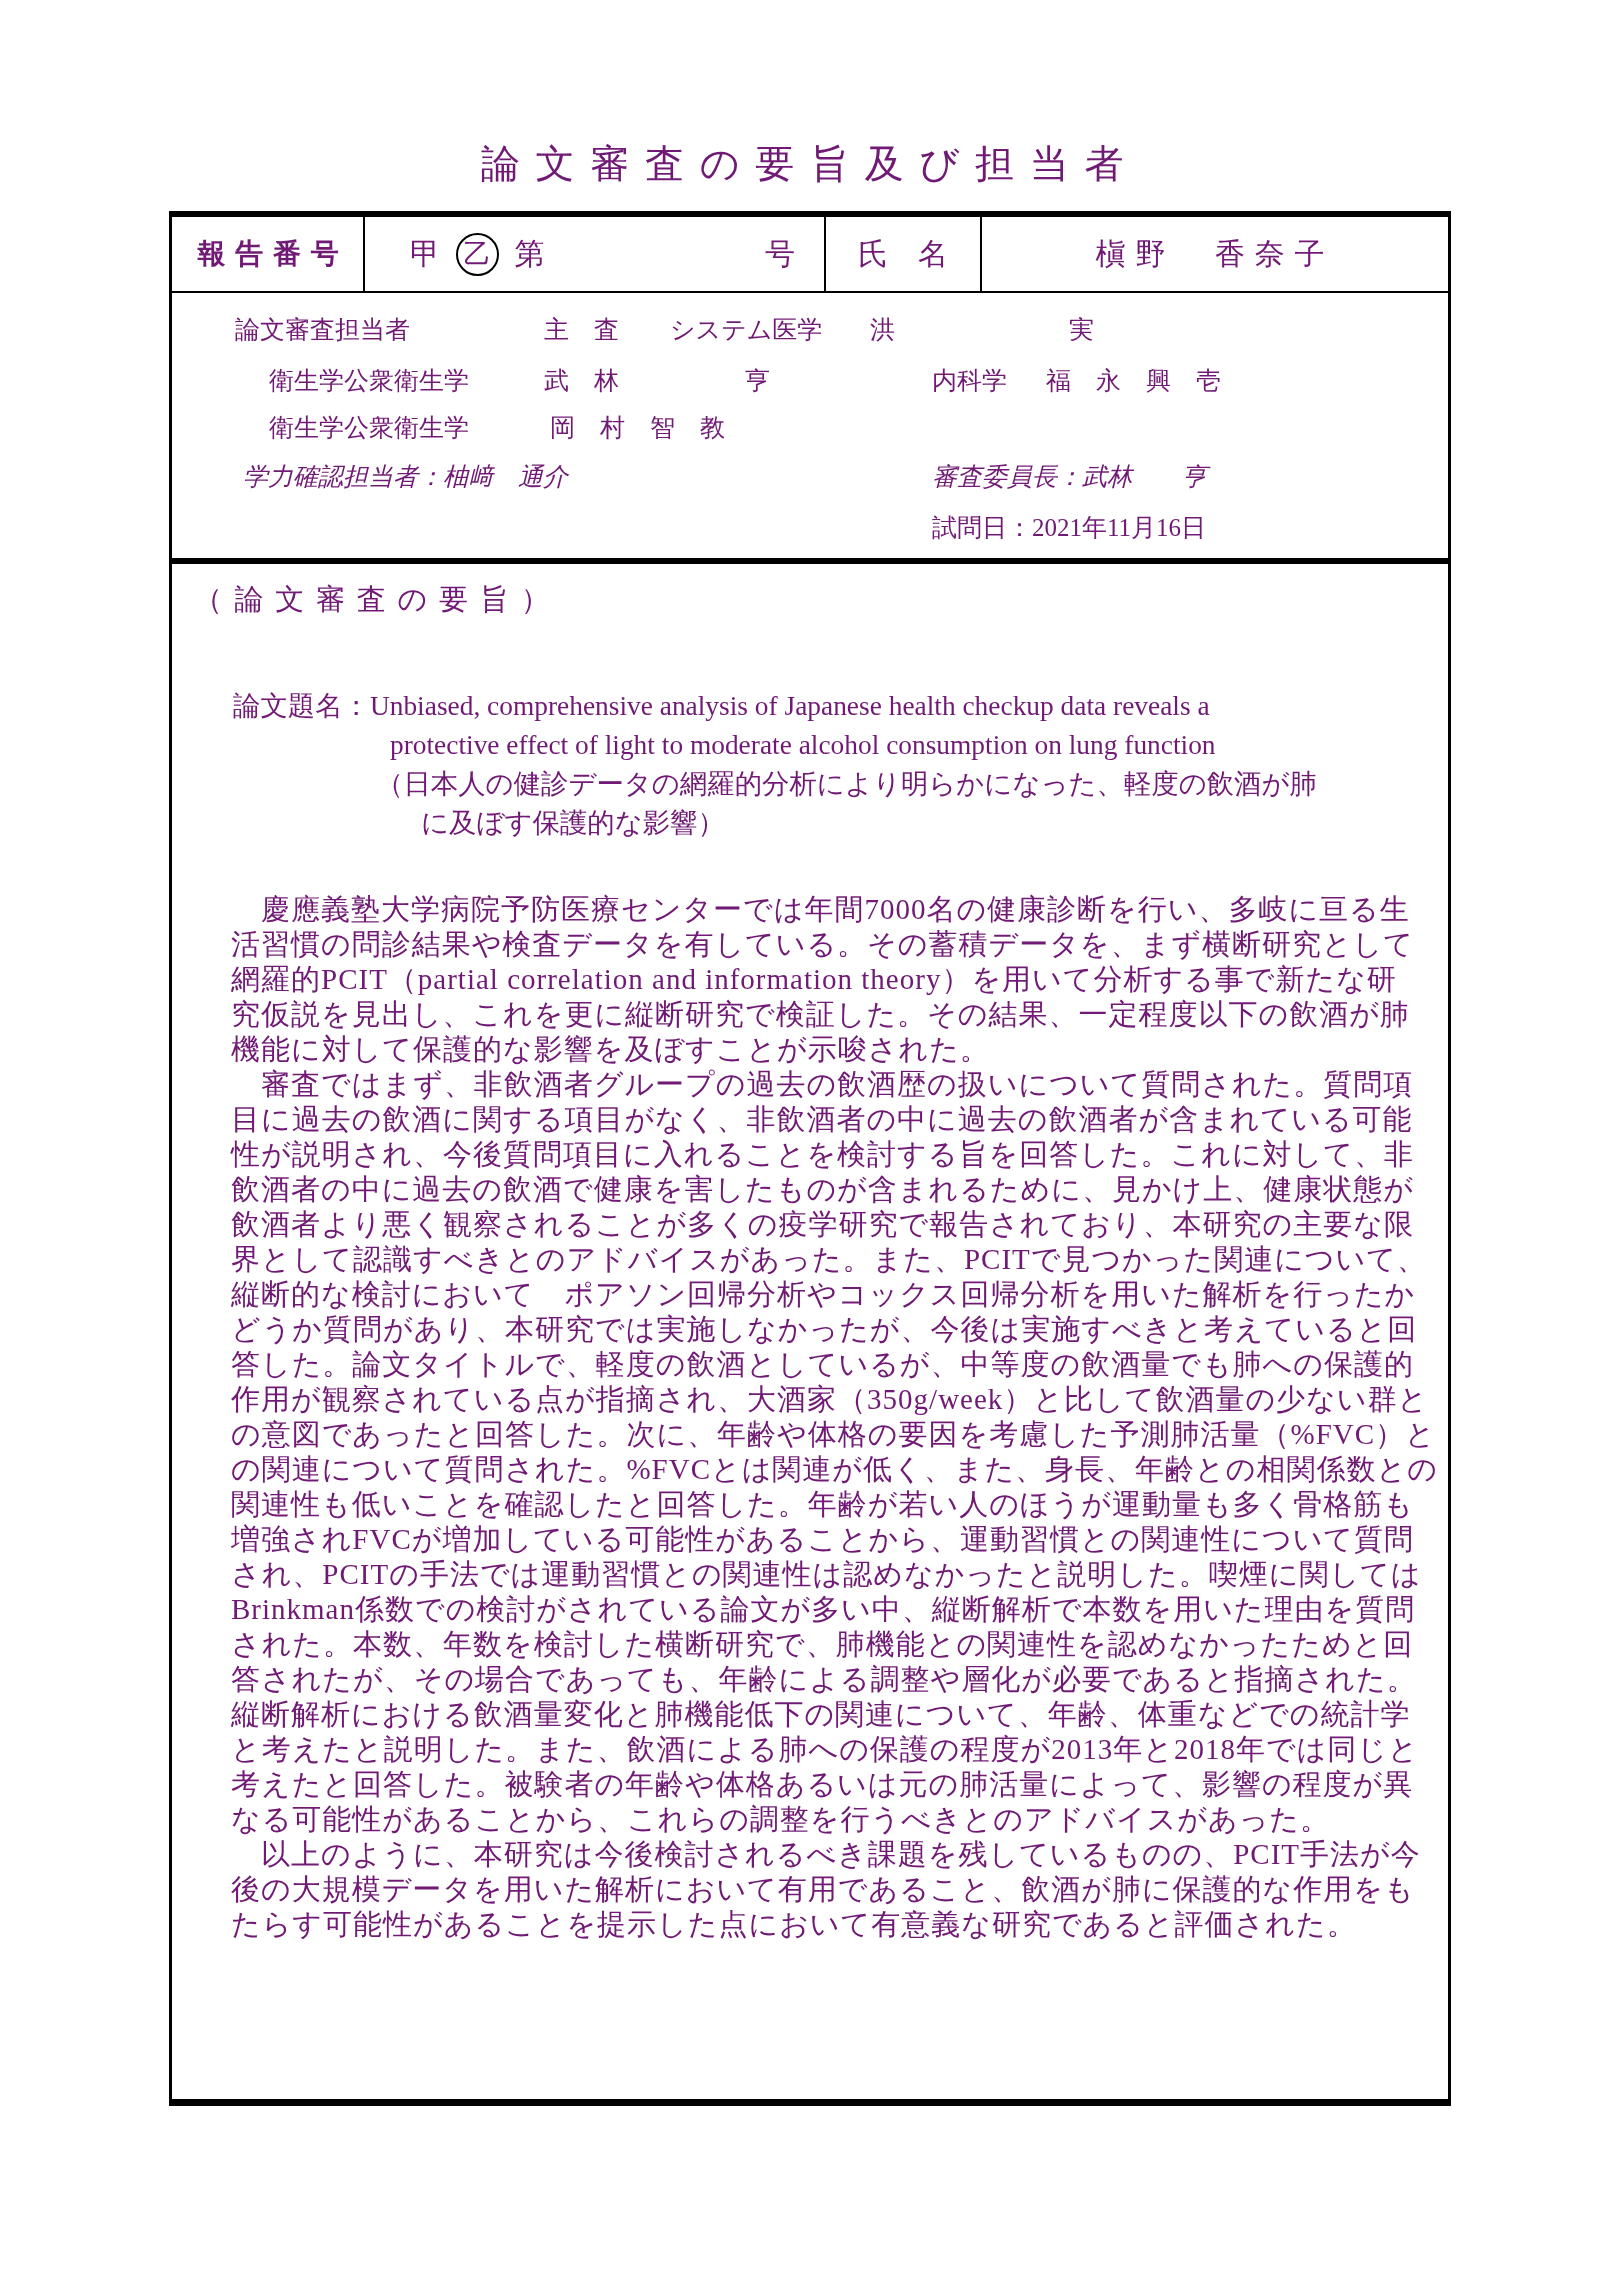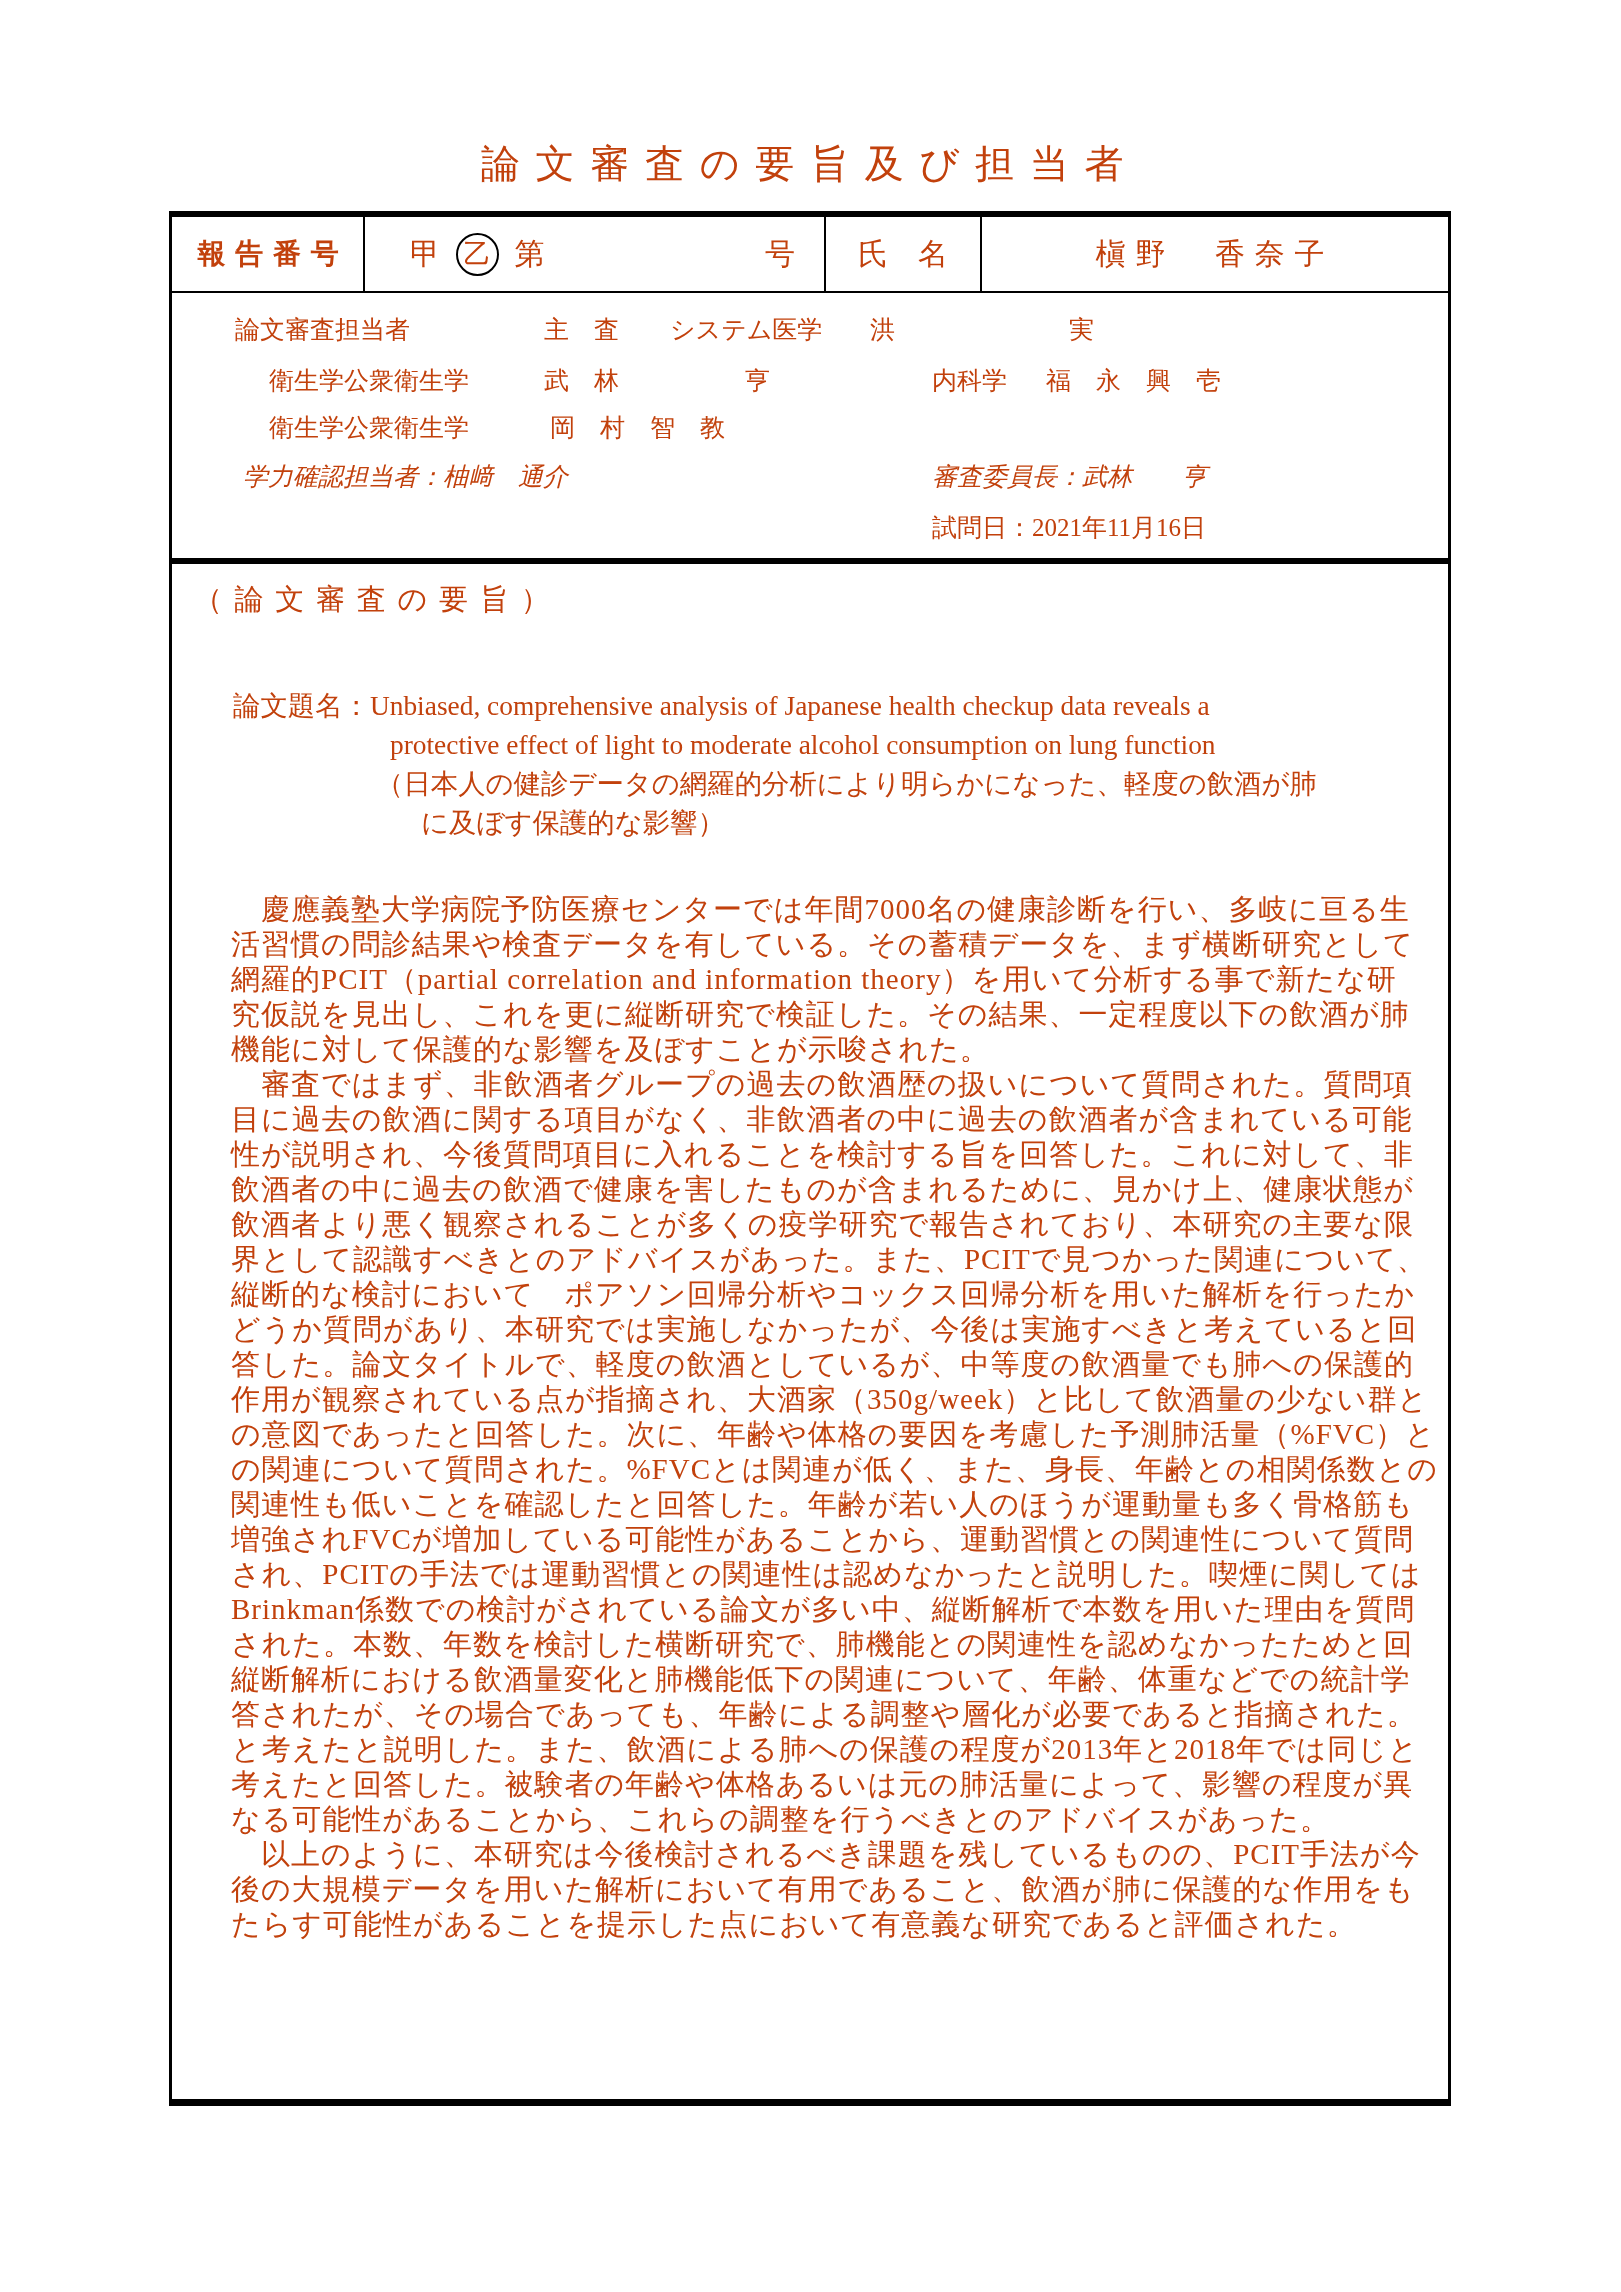--- a/index.html
+++ b/index.html
@@ -5,21 +5,21 @@
   html, body {
     margin: 0;
     padding: 0;
     background: #ffffff;
   }
   .page {
     position: relative;
     width: 1621px;
     height: 2293px;
     background: #ffffff;
-    color: #c2410c;
+    color: #701a75;
     font-family: "Liberation Serif", "DejaVu Serif", serif;
     overflow: hidden;
   }
 
   
   .doc-title {
     position: absolute;
     top: 137px;
     left: 169px;
     width: 1282px;
@@ -236,22 +236,22 @@
           <div class="text-line">どうか質問があり、本研究では実施しなかったが、今後は実施すべきと考えていると回</div>
           <div class="text-line">答した。論文タイトルで、軽度の飲酒としているが、中等度の飲酒量でも肺への保護的</div>
           <div class="text-line">作用が観察されている点が指摘され、大酒家（350g/week）と比して飲酒量の少ない群と</div>
           <div class="text-line">の意図であったと回答した。次に、年齢や体格の要因を考慮した予測肺活量（%FVC）と</div>
           <div class="text-line">の関連について質問された。%FVCとは関連が低く、また、身長、年齢との相関係数との</div>
           <div class="text-line">関連性も低いことを確認したと回答した。年齢が若い人のほうが運動量も多く骨格筋も</div>
           <div class="text-line">増強されFVCが増加している可能性があることから、運動習慣との関連性について質問</div>
           <div class="text-line">され、PCITの手法では運動習慣との関連性は認めなかったと説明した。喫煙に関しては</div>
           <div class="text-line">Brinkman係数での検討がされている論文が多い中、縦断解析で本数を用いた理由を質問</div>
           <div class="text-line">された。本数、年数を検討した横断研究で、肺機能との関連性を認めなかったためと回</div>
+          <div class="text-line">答されたが、その場合であっても、年齢による調整や層化が必要であると指摘された。</div>
           <div class="text-line">縦断解析における飲酒量変化と肺機能低下の関連について、年齢、体重などでの統計学</div>
-          <div class="text-line">答されたが、その場合であっても、年齢による調整や層化が必要であると指摘された。</div>
           <div class="text-line">と考えたと説明した。また、飲酒による肺への保護の程度が2013年と2018年では同じと</div>
           <div class="text-line">考えたと回答した。被験者の年齢や体格あるいは元の肺活量によって、影響の程度が異</div>
           <div class="text-line">なる可能性があることから、これらの調整を行うべきとのアドバイスがあった。</div>
           <div class="text-line">　以上のように、本研究は今後検討されるべき課題を残しているものの、PCIT手法が今</div>
           <div class="text-line">後の大規模データを用いた解析において有用であること、飲酒が肺に保護的な作用をも</div>
           <div class="text-line">たらす可能性があることを提示した点において有意義な研究であると評価された。</div>
         </div>
     </div>
 
   </div>

